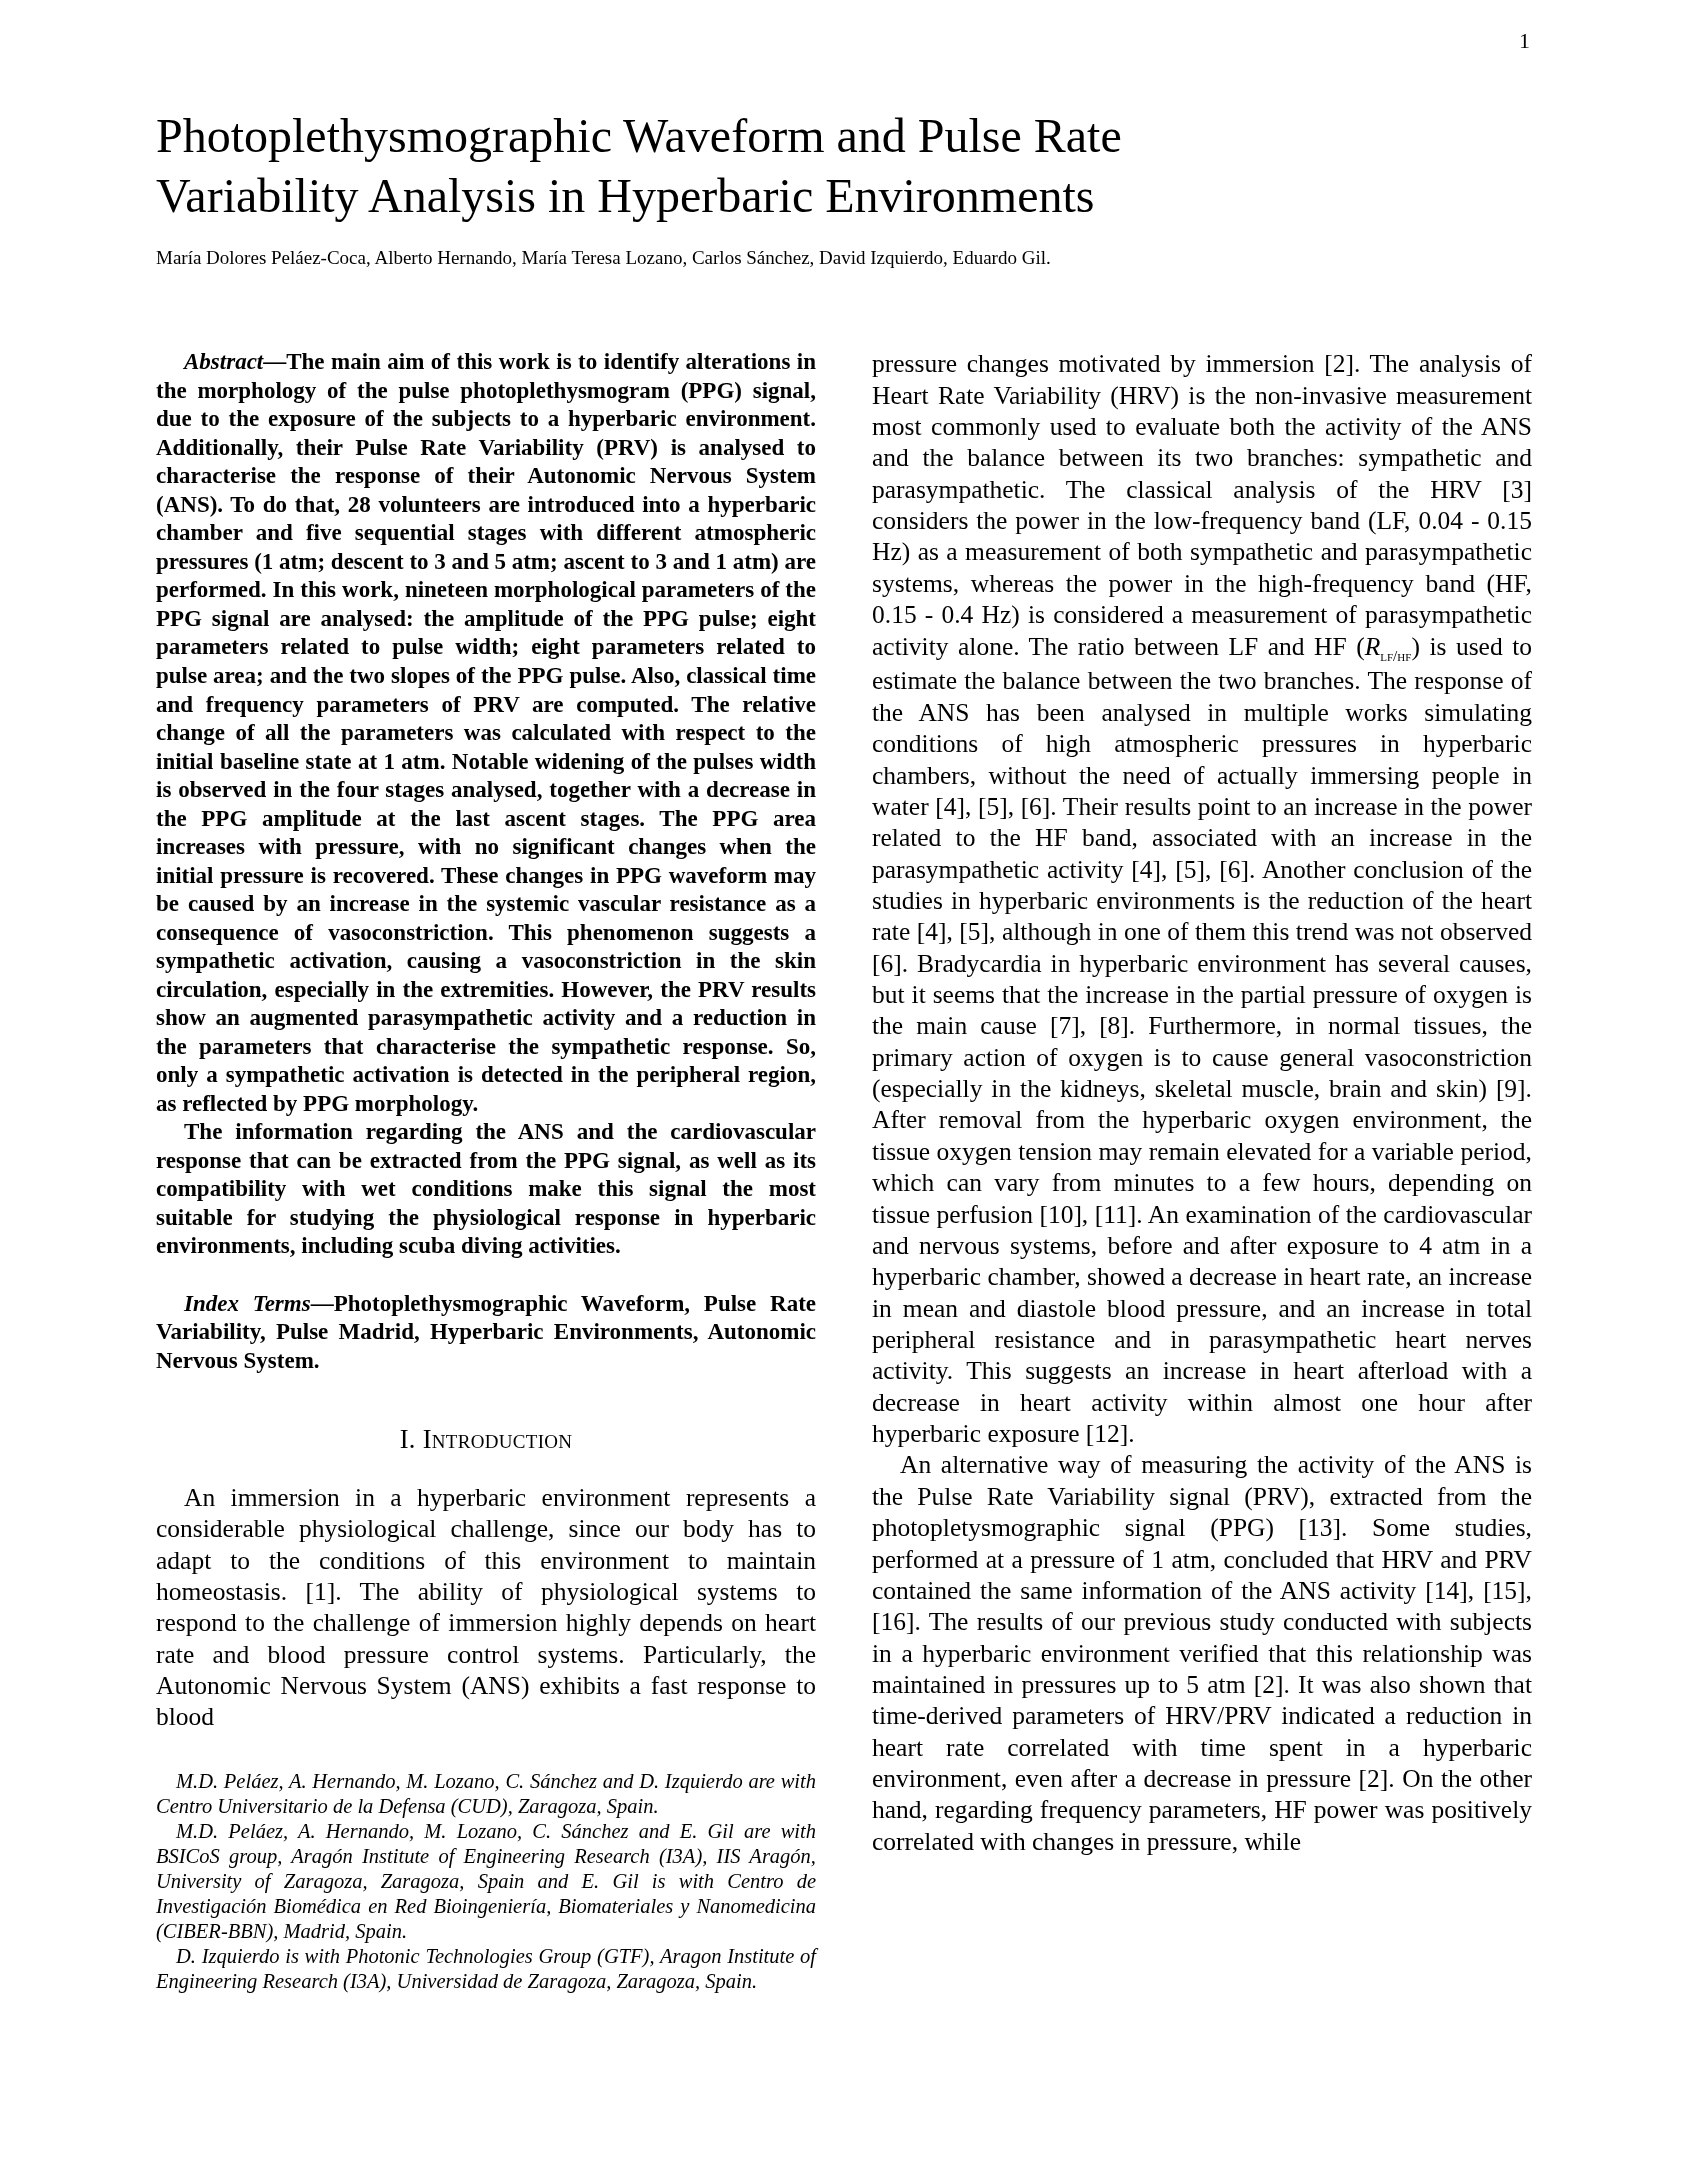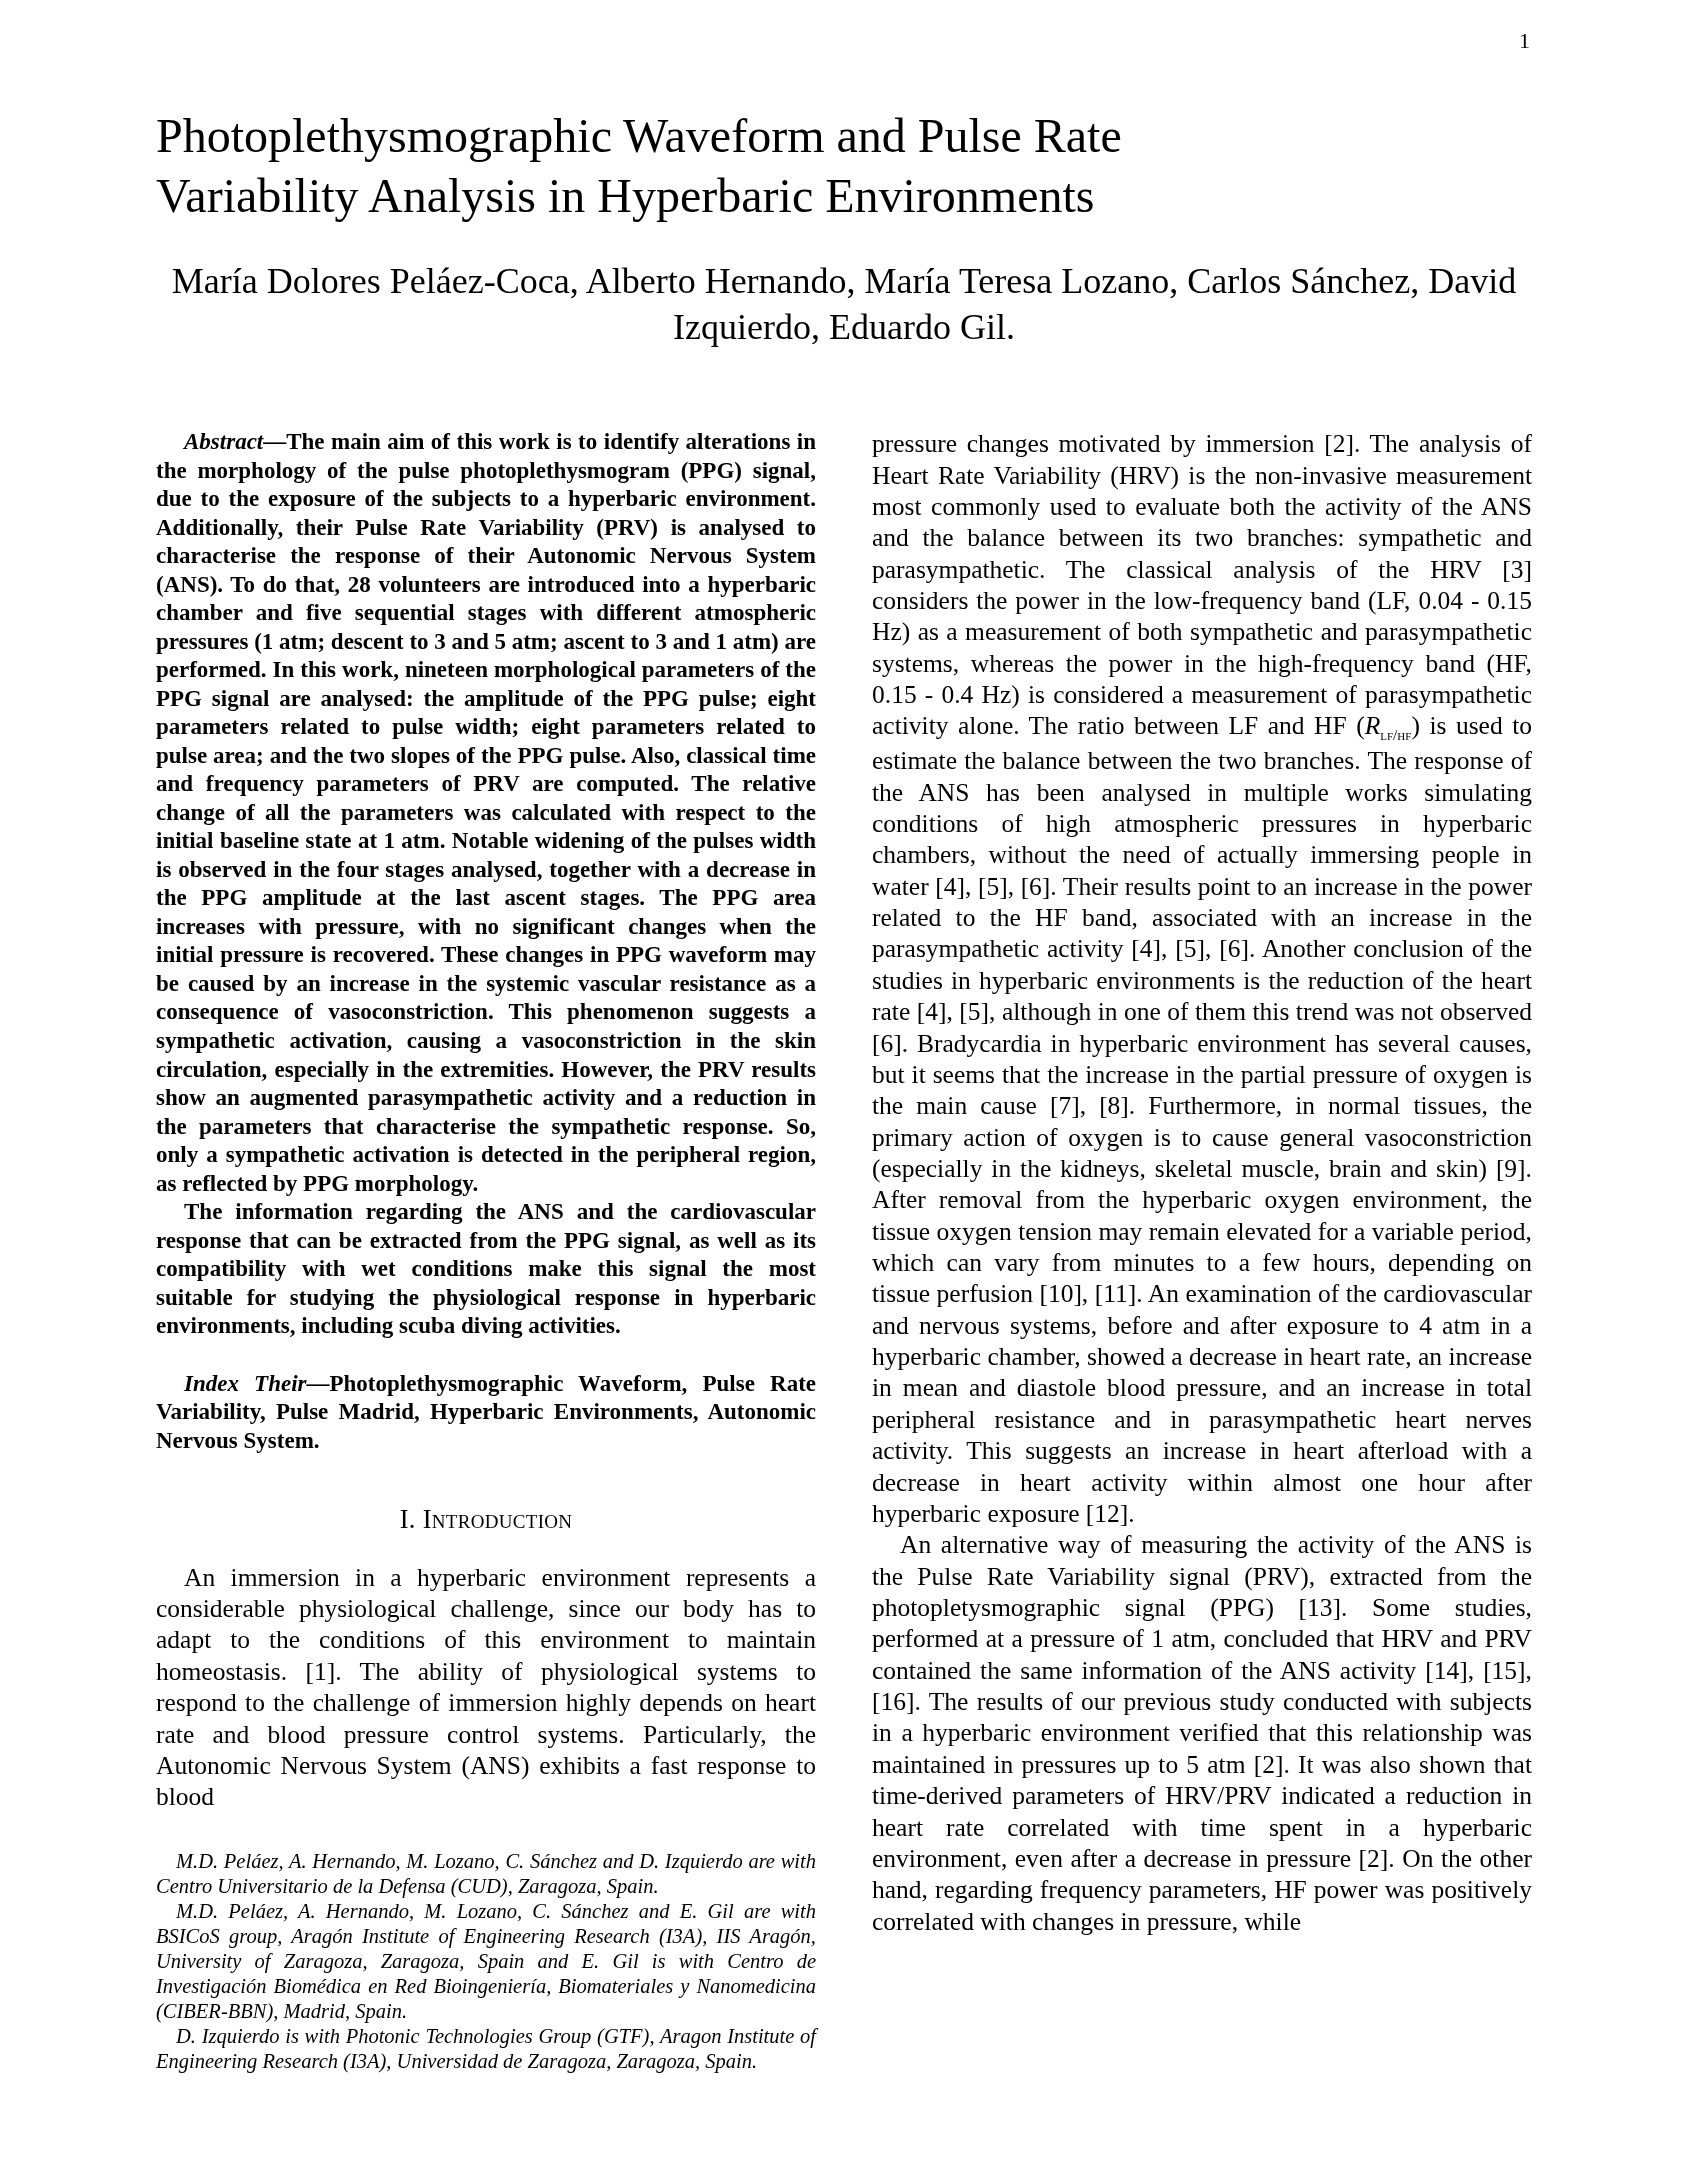--- a/index.html
+++ b/index.html
@@ -29,23 +29,23 @@
   }
   .title {
     margin-top: 76px;
     text-align: left;
     font-size: 48px;
     line-height: 1.25;
     font-weight: normal;
   }
   .title-line { display: block; }
   .authors {
-    margin-top: 32px;
-    text-align: center;
-    font-size: 36px;
+    margin-top: 20px;
+    text-align: left;
+    font-size: 19px;
     line-height: 1.28;
   }
   .columns {
     flex: 1;
     min-height: 0;
     display: flex;
     gap: 56px;
     margin-top: 78px;
     justify-content: center;
   }
@@ -118,21 +118,21 @@
   </div>
 
   <div class="authors">María Dolores Peláez-Coca, Alberto Hernando, María Teresa Lozano, Carlos Sánchez, David Izquierdo, Eduardo Gil.</div>
 
   <div class="columns">
 
     <div class="col col-left">
       <p class="abstract has-indent"><span class="lead-label">Abstract</span><span>—The main aim of this work is to identify alterations in the morphology of the pulse photoplethysmogram (PPG) signal, due to the exposure of the subjects to a hyperbaric environment. Additionally, their Pulse Rate Variability (PRV) is analysed to characterise the response of their Autonomic Nervous System (ANS). To do that, 28 volunteers are introduced into a hyperbaric chamber and five sequential stages with different atmospheric pressures (1 atm; descent to 3 and 5 atm; ascent to 3 and 1 atm) are performed. In this work, nineteen morphological parameters of the PPG signal are analysed: the amplitude of the PPG pulse; eight parameters related to pulse width; eight parameters related to pulse area; and the two slopes of the PPG pulse. Also, classical time and frequency parameters of PRV are computed. The relative change of all the parameters was calculated with respect to the initial baseline state at 1 atm. Notable widening of the pulses width is observed in the four stages analysed, together with a decrease in the PPG amplitude at the last ascent stages. The PPG area increases with pressure, with no significant changes when the initial pressure is recovered. These changes in PPG waveform may be caused by an increase in the systemic vascular resistance as a consequence of vasoconstriction. This phenomenon suggests a sympathetic activation, causing a vasoconstriction in the skin circulation, especially in the extremities. However, the PRV results show an augmented parasympathetic activity and a reduction in the parameters that characterise the sympathetic response. So, only a sympathetic activation is detected in the peripheral region, as reflected by PPG morphology.</span></p>
       <p class="abstract has-indent">The information regarding the ANS and the cardiovascular response that can be extracted from the PPG signal, as well as its compatibility with wet conditions make this signal the most suitable for studying the physiological response in hyperbaric environments, including scuba diving activities.</p>
 
-      <p class="index-terms has-indent"><span class="lead-label">Index Their</span><span>—Photoplethysmographic Waveform, Pulse Rate Variability, Pulse Madrid, Hyperbaric Environments, Autonomic Nervous System.</span></p>
+      <p class="index-terms has-indent"><span class="lead-label">Index Terms</span><span>—Photoplethysmographic Waveform, Pulse Rate Variability, Pulse Madrid, Hyperbaric Environments, Autonomic Nervous System.</span></p>
 
       <h2 class="section-heading"><span>I.</span> <span class="smallcaps">Introduction</span></h2>
 
       <p class="body has-indent">An immersion in a hyperbaric environment represents a considerable physiological challenge, since our body has to adapt to the conditions of this environment to maintain homeostasis. [1]. The ability of physiological systems to respond to the challenge of immersion highly depends on heart rate and blood pressure control systems. Particularly, the Autonomic Nervous System (ANS) exhibits a fast response to blood</p>
 
       <div class="footnotes">
         <p class="footnote">M.D. Peláez, A. Hernando, M. Lozano, C. Sánchez and D. Izquierdo are with Centro Universitario de la Defensa (CUD), Zaragoza, Spain.</p>
         <p class="footnote">M.D. Peláez, A. Hernando, M. Lozano, C. Sánchez and E. Gil are with BSICoS group, Aragón Institute of Engineering Research (I3A), IIS Aragón, University of Zaragoza, Zaragoza, Spain and E. Gil is with Centro de Investigación Biomédica en Red Bioingeniería, Biomateriales y Nanomedicina (CIBER-BBN), Madrid, Spain.</p>
         <p class="footnote">D. Izquierdo is with Photonic Technologies Group (GTF), Aragon Institute of Engineering Research (I3A), Universidad de Zaragoza, Zaragoza, Spain.</p>
       </div>

